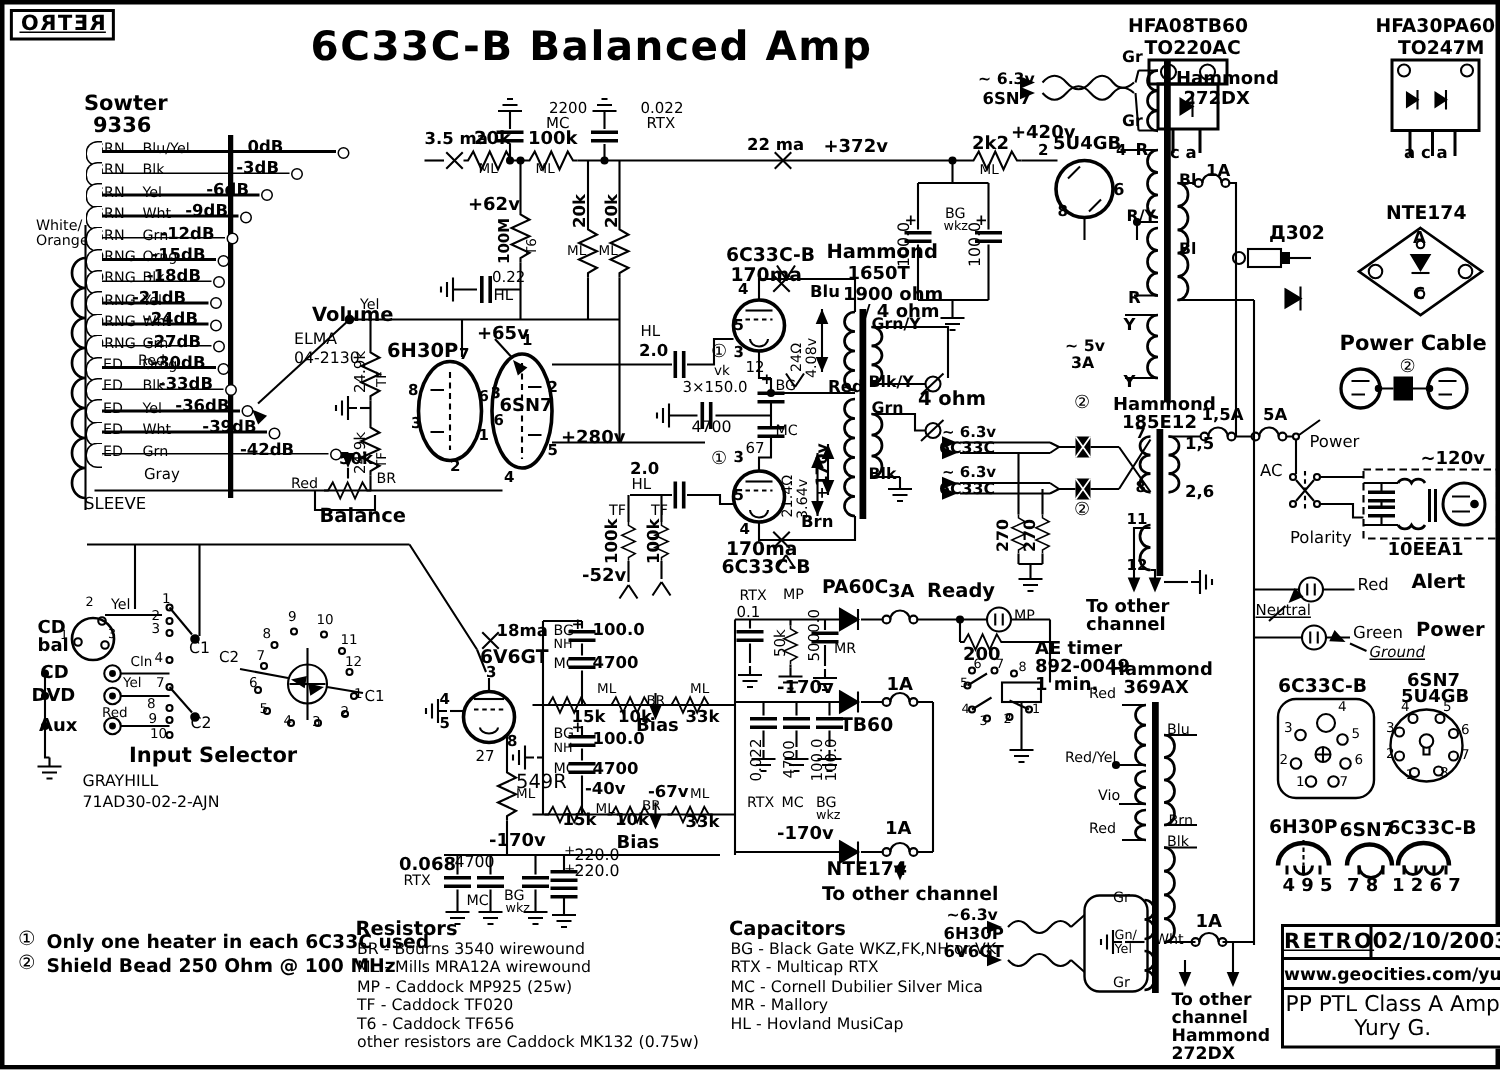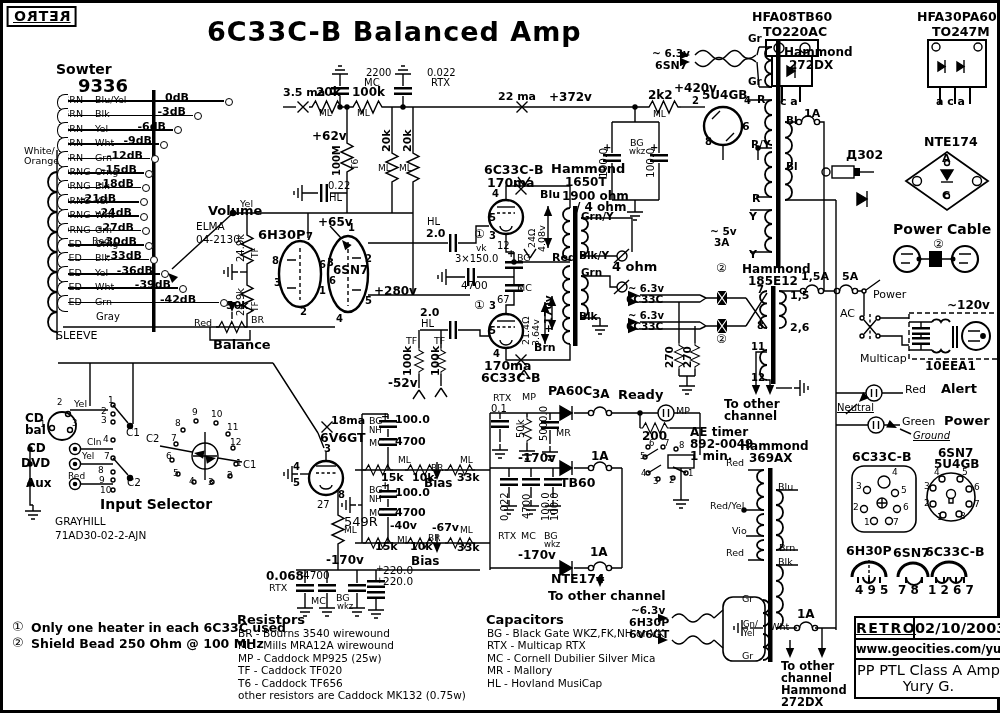--- a/index.html
+++ b/index.html
@@ -505,21 +505,21 @@
       <span class="tdate">02/10/2003</span>
     </div>
     <div class="trow2">www.geocities.com/yury_g</div>
     <div class="trow3">
       <div>PP PTL Class A Amp</div>
       <div>Yury G.</div>
     </div>
   </div>
 
 <div class="lb b" style="left: 56px; top: 62px; font-size: 14px;">Sowter</div>
-    <div class="lb b" style="left: 62px; top: 77px; font-size: 18px; margin-left: 16px;">9336</div>
+    <div class="lb b" style="left: 62px; top: 77px; font-size: 14px;">9336</div>
     <div class="lb" style="left: 24px; top: 146px; font-size: 9.5px;">White/
 Orange</div>
     <div class="lb" style="left: 92px; top: 236px; font-size: 9.5px;">Red</div>
     <div class="lb" style="left: 56px; top: 330px; font-size: 11px;">SLEEVE</div>
     <div class="lb" style="left: 96px; top: 312px; font-size: 10px;">Gray</div>
     <div class="lb b" style="left: 208px; top: 204px; font-size: 13px;">Volume</div>
     <div class="lb" style="left: 196px; top: 221px; font-size: 10.5px;">ELMA</div>
     <div class="lb" style="left: 196px; top: 234px; font-size: 10.5px;">04-2130</div>
     <div class="lb" style="left: 240px; top: 199px; font-size: 9.5px;">Yel</div>
     <div class="lb b" style="left: 226px; top: 300px; font-size: 11px;">50k</div>
@@ -581,21 +581,21 @@
     <div class="lb" style="left: 108px; top: 396px; font-size: 9px;">1</div>
     <div class="lb" style="left: 101px; top: 407px; font-size: 9px;">2</div>
     <div class="lb" style="left: 101px; top: 416px; font-size: 9px;">3</div>
     <div class="lb" style="left: 103px; top: 435px; font-size: 9px;">4</div>
     <div class="lb" style="left: 104px; top: 452px; font-size: 9px;">7</div>
     <div class="lb" style="left: 98px; top: 466px; font-size: 9px;">8</div>
     <div class="lb" style="left: 99px; top: 476px; font-size: 9px;">9</div>
     <div class="lb" style="left: 100px; top: 486px; font-size: 9px;">10</div>
     <div class="lb" style="left: 126px; top: 427px; font-size: 10.5px;">C1</div>
     <div class="lb" style="left: 127px; top: 477px; font-size: 10.5px;">C2</div>
-    <div class="lb b" style="left: 100px; top: 497px; font-size: 14px;">Input Selector</div>
+    <div class="lb b" style="left: 86px; top: 497px; font-size: 14px;">Input Selector</div>
     <div class="lb" style="left: 55px; top: 516px; font-size: 10.5px;">GRAYHILL</div>
     <div class="lb" style="left: 55px; top: 530px; font-size: 10.5px;">71AD30-02-2-AJN</div>
     <div class="lb" style="left: 192px; top: 408px; font-size: 9px;">9</div>
     <div class="lb" style="left: 211px; top: 410px; font-size: 9px;">10</div>
     <div class="lb" style="left: 175px; top: 419px; font-size: 9px;">8</div>
     <div class="lb" style="left: 227px; top: 423px; font-size: 9px;">11</div>
     <div class="lb" style="left: 171px; top: 434px; font-size: 9px;">7</div>
     <div class="lb" style="left: 230px; top: 438px; font-size: 9px;">12</div>
     <div class="lb" style="left: 146px; top: 434px; font-size: 10px;">C2</div>
     <div class="lb" style="left: 166px; top: 452px; font-size: 9px;">6</div>
@@ -754,21 +754,21 @@
     <div class="lb b" style="left: 757px; top: 285px; font-size: 10px;">7</div>
     <div class="lb b" style="left: 757px; top: 321px; font-size: 10px;">8</div>
     <div class="lb b" style="left: 751px; top: 342px; font-size: 10px;">11</div>
     <div class="lb b" style="left: 751px; top: 373px; font-size: 10px;">12</div>
     <div class="lb b" style="left: 790px; top: 290px; font-size: 11px;">1,5</div>
     <div class="lb b" style="left: 790px; top: 322px; font-size: 11px;">2,6</div>
     <div class="lb b" style="left: 801px; top: 271px; font-size: 11px;">1,5A</div>
     <div class="lb b" style="left: 842px; top: 271px; font-size: 11px;">5A</div>
     <div class="lb" style="left: 873px; top: 289px; font-size: 11px;">Power</div>
     <div class="lb" style="left: 840px; top: 308px; font-size: 11px;">AC</div>
-    <div class="lb" style="left: 860px; top: 353px; font-size: 11px;">Multicap</div>
+    <div class="lb" style="left: 860px; top: 353px; font-size: 11px;">Polarity</div>
     <div class="lb b" style="left: 947px; top: 299px; font-size: 12px;">~120v</div>
     <div class="lb b" style="left: 925px; top: 360px; font-size: 12px;">10EEA1</div>
     <div class="lb b" style="left: 724px; top: 398px; font-size: 12px;">To other
 channel</div>
     <div class="lb" style="left: 905px; top: 384px; font-size: 11px;">Red</div>
     <div class="lb b" style="left: 941px; top: 382px; font-size: 13px;">Alert</div>
     <div class="lb" style="left: 837px; top: 403px; font-size: 10px; text-decoration: underline;">Neutral</div>
     <div class="lb" style="left: 902px; top: 416px; font-size: 11px;">Green</div>
     <div class="lb b" style="left: 944px; top: 414px; font-size: 13px;">Power</div>
     <div class="lb" style="left: 913px; top: 431px; font-size: 10px; text-decoration: underline; font-style: italic;">Ground</div>
@@ -892,21 +892,21 @@
     <div class="tapdot" style="left: 145px; top: 169.5px;"></div>
     <div class="taparc" style="left: 57px; top: 165.5px;"></div>
     <div class="lb" style="left: 62px; top: 181.4px; font-size: 9.5px;">ORNG</div>
     <div class="lb" style="left: 95px; top: 181.4px; font-size: 9.5px;">Blk</div>
     <div class="lb b" style="left: 82px; top: 178.4px; font-size: 11px; width: 52px; text-align: right;">-18dB</div>
     <div class="tapline" style="left: 64px; top: 186.6px; width: 77px;"></div>
     <div class="tapdot" style="left: 142px; top: 183.9px;"></div>
     <div class="taparc" style="left: 57px; top: 179.9px;"></div>
     <div class="lb" style="left: 62px; top: 195.8px; font-size: 9.5px;">ORNG</div>
     <div class="lb" style="left: 95px; top: 195.8px; font-size: 9.5px;">Yel</div>
-    <div class="lb b" style="left: 80px; top: 192.8px; font-size: 11px; width: 52px; text-align: left;">-21dB</div>
+    <div class="lb b" style="left: 80px; top: 192.8px; font-size: 11px; width: 52px; text-align: center;">-21dB</div>
     <div class="tapline" style="left: 64px; top: 201px; width: 75px;"></div>
     <div class="tapdot" style="left: 140px; top: 198.3px;"></div>
     <div class="taparc" style="left: 57px; top: 194.3px;"></div>
     <div class="lb" style="left: 62px; top: 210.2px; font-size: 9.5px;">ORNG</div>
     <div class="lb" style="left: 95px; top: 210.2px; font-size: 9.5px;">Wht</div>
     <div class="lb b" style="left: 80px; top: 207.2px; font-size: 11px; width: 52px; text-align: right;">-24dB</div>
     <div class="tapline" style="left: 64px; top: 215.4px; width: 75px;"></div>
     <div class="tapdot" style="left: 140px; top: 212.7px;"></div>
     <div class="taparc" style="left: 57px; top: 208.7px;"></div>
     <div class="lb" style="left: 62px; top: 224.6px; font-size: 9.5px;">ORNG</div>

